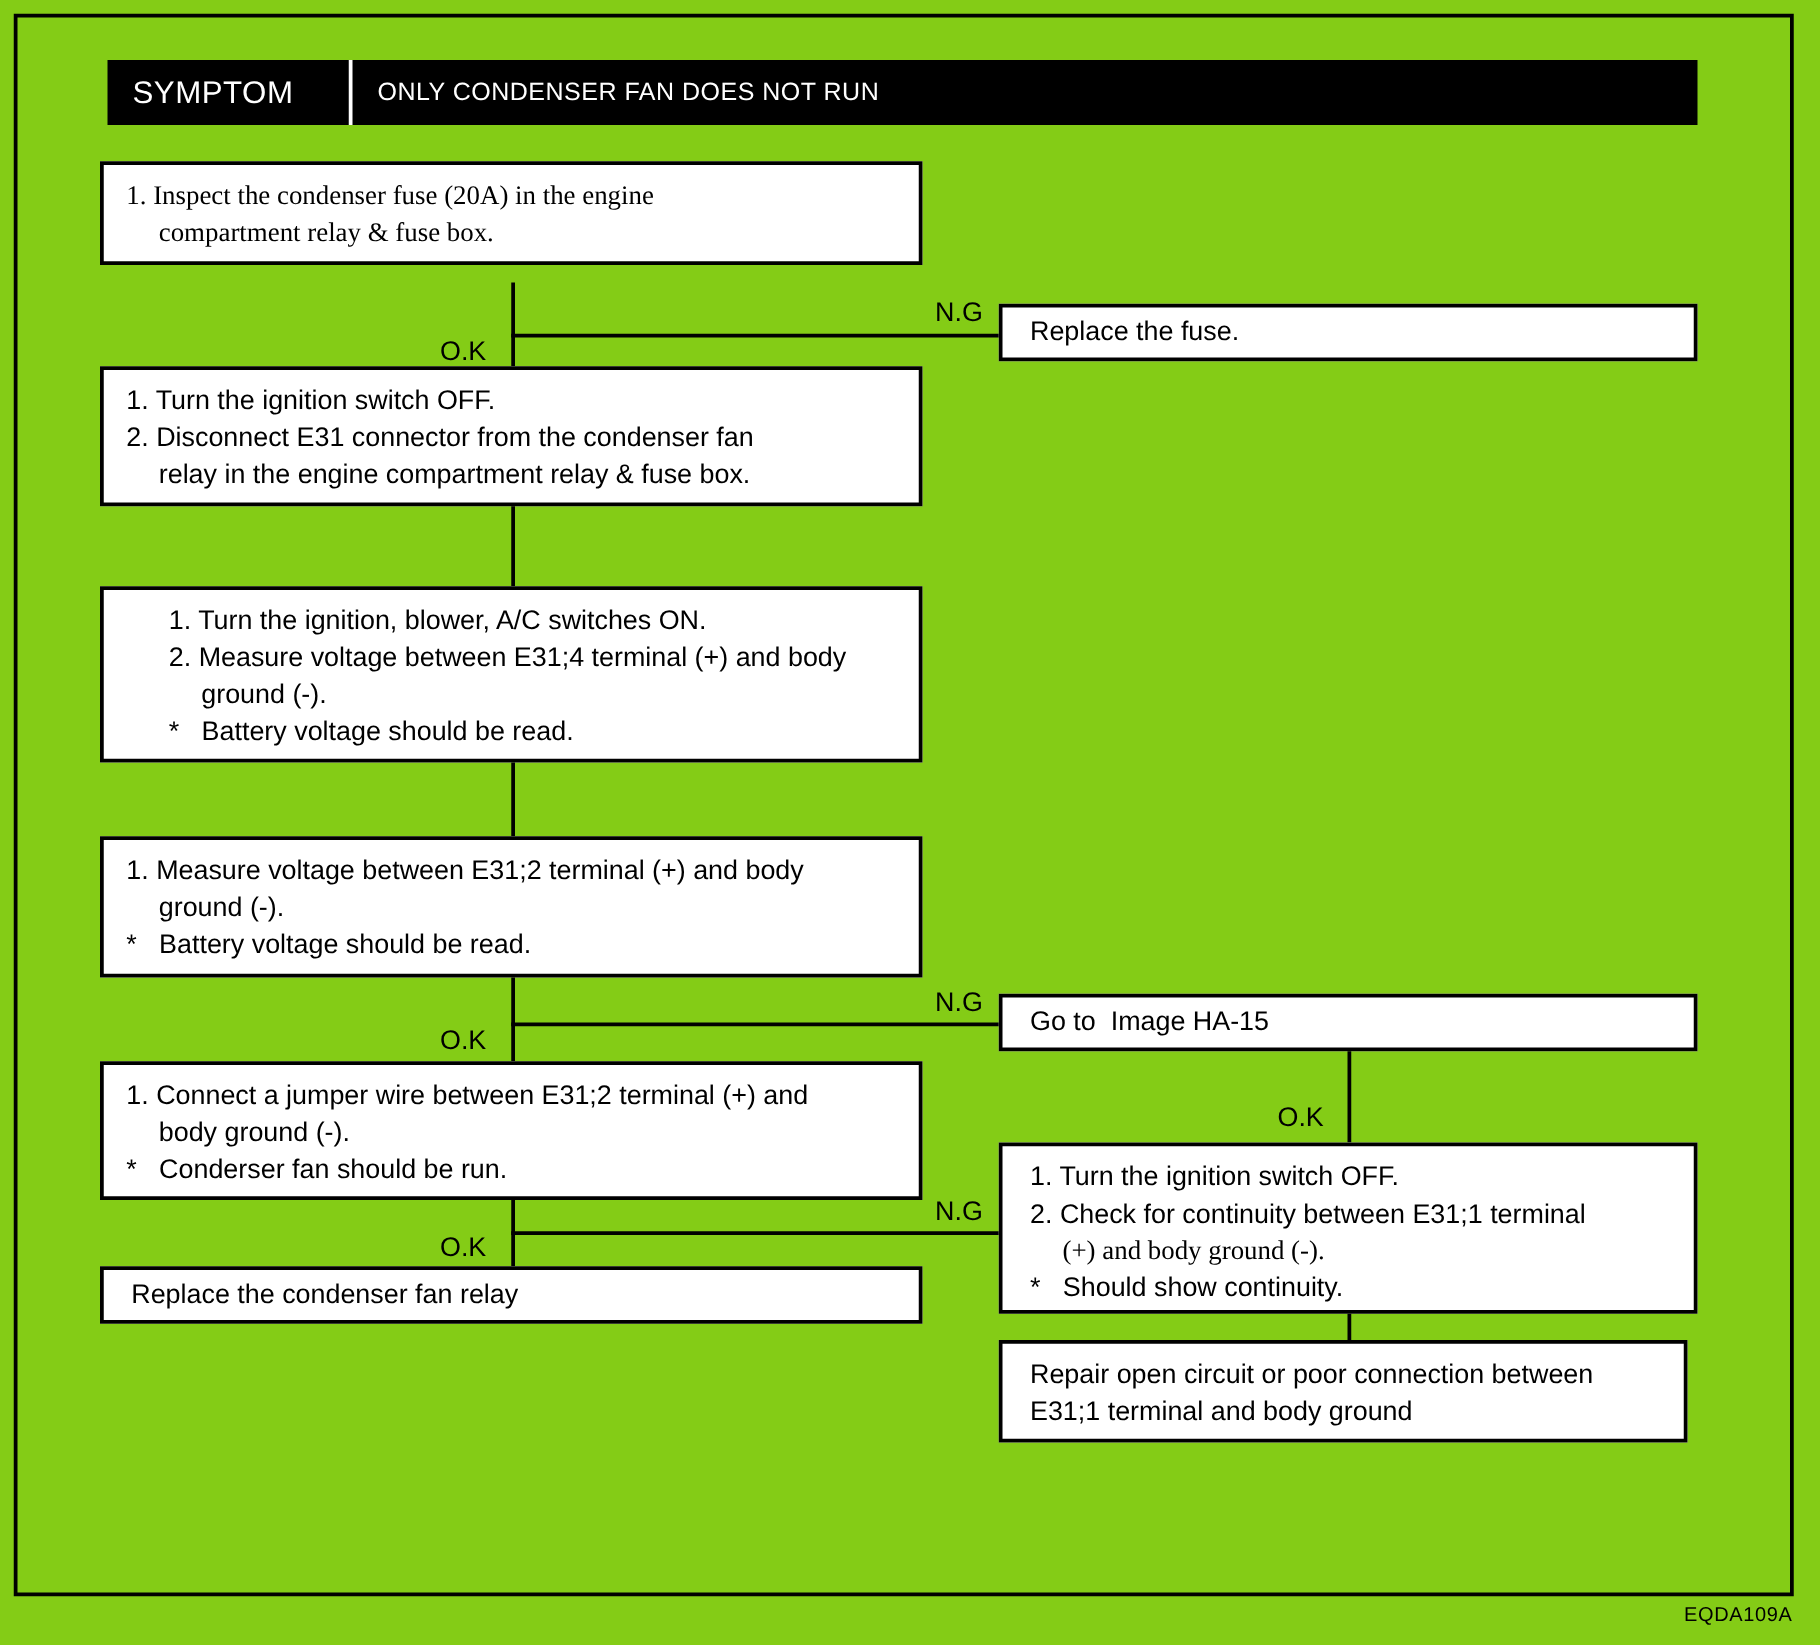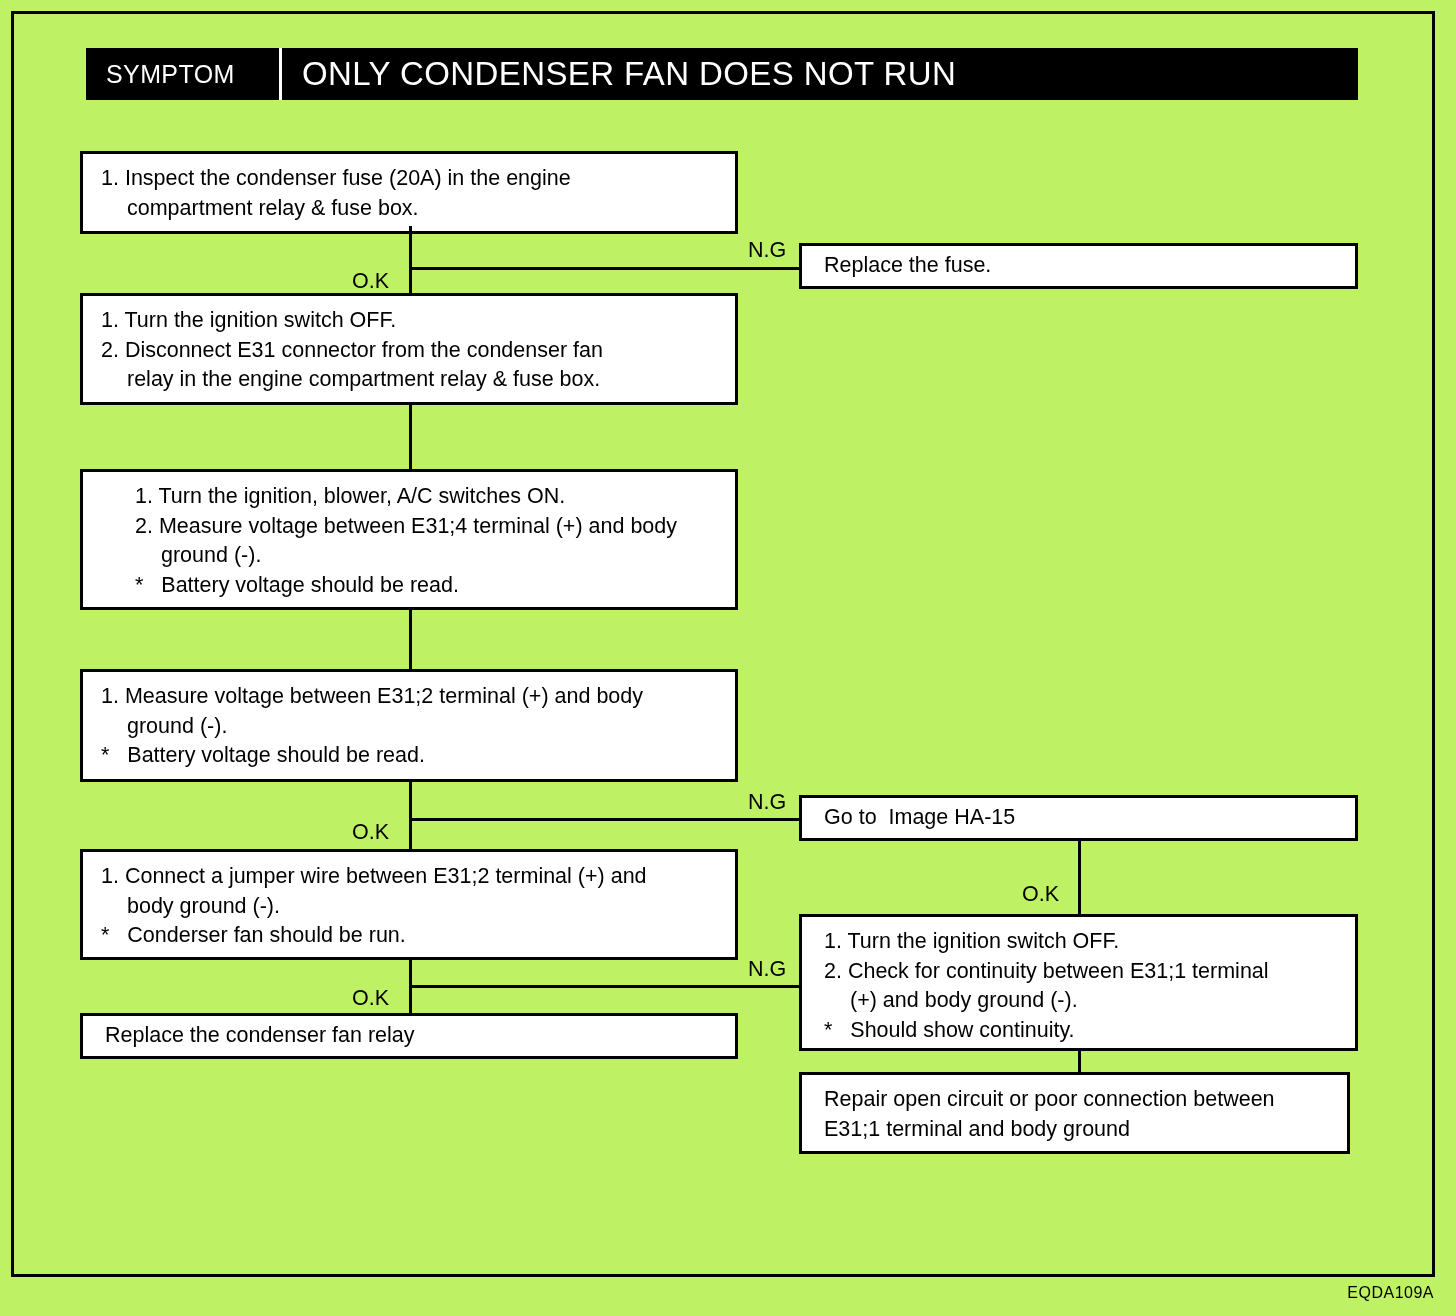--- a/index.html
+++ b/index.html
@@ -8,21 +8,21 @@
     background: #ffffff;
   }
   body {
     font-family: "Liberation Sans", sans-serif;
     color: #000000;
   }
   #page {
     position: relative;
     width: 1456px;
     height: 1316px;
-    background: #bef264;
+    background: #84cc16;
     overflow: hidden;
   }
   
   #outer-frame {
     position: absolute;
     left: 11px;
     top: 11px;
     width: 1424px;
     height: 1266px;
     border: 3px solid #000;
@@ -49,21 +49,21 @@
     box-sizing: border-box;
     white-space: nowrap;
   }
   #header-divider {
     width: 3px;
     height: 52px;
     background: #ffffff;
   }
   #symptom-title {
     color: #ffffff;
-    font-size: 33px;
+    font-size: 20px;
     letter-spacing: 0.4px;
     padding-left: 20px;
     white-space: nowrap;
   }
 
   
   .fbox {
     position: absolute;
     border: 3px solid #000;
     background: #ffffff;
@@ -118,21 +118,21 @@
 <div id="page">
 
   <div id="outer-frame"></div>
 
   <div id="header-banner">
     <span id="symptom-label">SYMPTOM</span>
     <span id="header-divider"></span>
     <span id="symptom-title">ONLY CONDENSER FAN DOES NOT RUN</span>
   </div>
 
-  <div class="fbox" style="left:80px; top:151px; width:658px; height:83px;">
+  <div class="fbox" style="left:80px; top:129px; width:658px; height:83px;font-family:Liberation Serif, serif;">
     <div class="fline num">1. Inspect the condenser fuse (20A) in the engine</div>
     <div class="fline cont">compartment relay &amp; fuse box.</div>
   </div>
 
   <div class="vline" style="left:409px; top:226px; height:67px;"></div>
 
   <div class="hline" style="left:409px; top:267px; width:392px;"></div>
   <div class="blabel" style="left:748px; top:240px;">N.G</div>
   <div class="blabel" style="left:352px; top:271px;">O.K</div>
 
@@ -184,21 +184,21 @@
 
   <div class="vline" style="left:409px; top:960px; height:53px;"></div>
 
   <div class="hline" style="left:409px; top:985px; width:392px;"></div>
   <div class="blabel" style="left:748px; top:959px;">N.G</div>
   <div class="blabel" style="left:352px; top:988px;">O.K</div>
 
   <div class="fbox" style="left:799px; top:914px; width:559px; height:137px;">
     <div class="fline num" style="padding-left:22px;">1. Turn the ignition switch OFF.</div>
     <div class="fline num" style="padding-left:22px;">2. Check for continuity between E31;1 terminal</div>
-    <div class="fline cont" style="padding-left:48px;">(+) and body ground (-).</div>
+    <div class="fline cont" style="padding-left:48px;font-family:Liberation Serif, serif;">(+) and body ground (-).</div>
     <div class="fline star" style="padding-left:22px;">*   Should show continuity.</div>
   </div>
 
   <div class="fbox" style="left:80px; top:1013px; width:658px; height:46px; padding-top:5px;">
     <div class="fline plain" style="padding-left:22px;">Replace the condenser fan relay</div>
   </div>
 
   <div class="vline" style="left:1078px; top:1051px; height:85px;"></div>
   <div class="blabel" style="left:1022px; top:1098px;">N.G</div>
 

